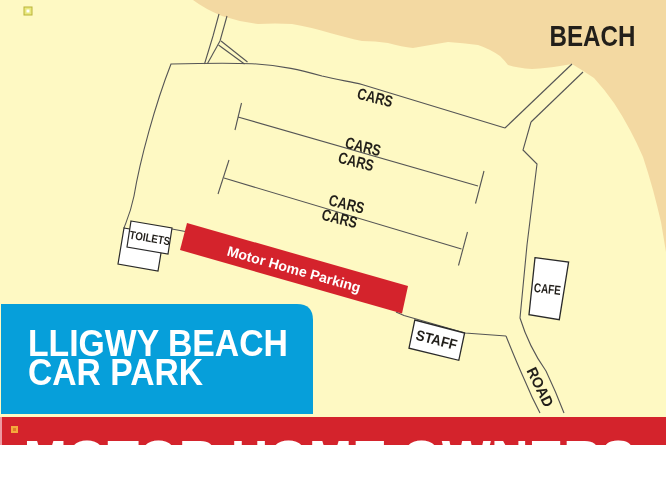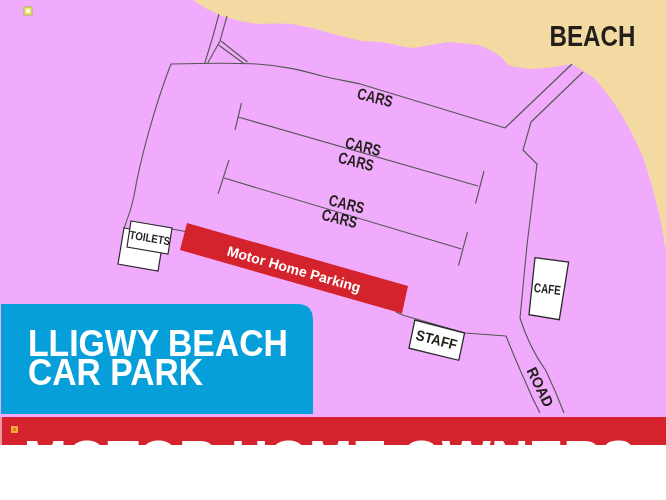--- a/index.html
+++ b/index.html
@@ -1,16 +1,16 @@
 <!DOCTYPE html>
 <html><head>
 <meta charset="utf-8">
 <style>
 html,body{margin:0;padding:0}
-#page{position:relative;transform:translateZ(0);width:666px;height:445px;background:#f0abfc;overflow:hidden;font-family:"Liberation Sans",sans-serif}
+#page{position:relative;transform:translateZ(0);width:666px;height:445px;background:#fef9c3;overflow:hidden;font-family:"Liberation Sans",sans-serif}
 text{font-family:"Liberation Sans",sans-serif;font-weight:bold;fill:#221f1a}.w{fill:#ffffff}
 </style>
 </head>
 <body>
 <div id="page">
 <svg width="666" height="500" viewBox="0 0 666 500">
 
 <path d="M 193,0 Q 205,9 222,16 Q 240,22 258,24 Q 275,23 292,24 Q 310,27 330,33 Q 348,38 362,41 Q 375,41 388,43 Q 402,47 413,48 Q 430,45 448,42 Q 463,43 478,45 Q 490,49 500,56 Q 505,61 508,65 Q 518,68 532,69 Q 548,68 560,66 L 572,64 Q 582,70 594,78 Q 605,90 614,103 Q 622,115 630,130 Q 637,143 643,157 Q 648,172 653,190 Q 657,205 661,222 Q 664,240 666,252 L 666,0 Z" fill="#f3d9a2"></path>
 
 <text x="549.5" y="46" font-size="29.5" textLength="86" lengthAdjust="spacingAndGlyphs">BEACH</text>

